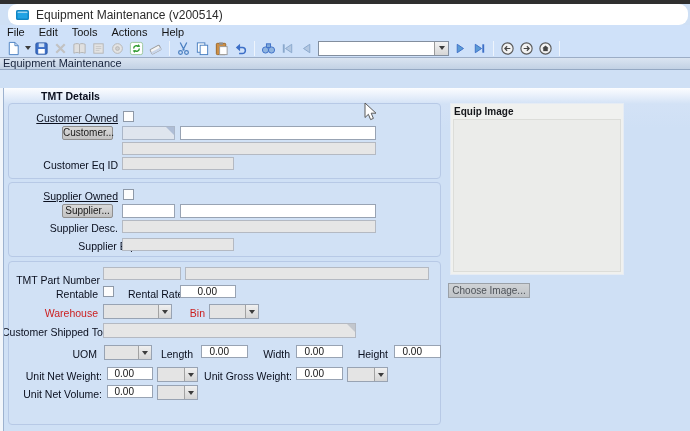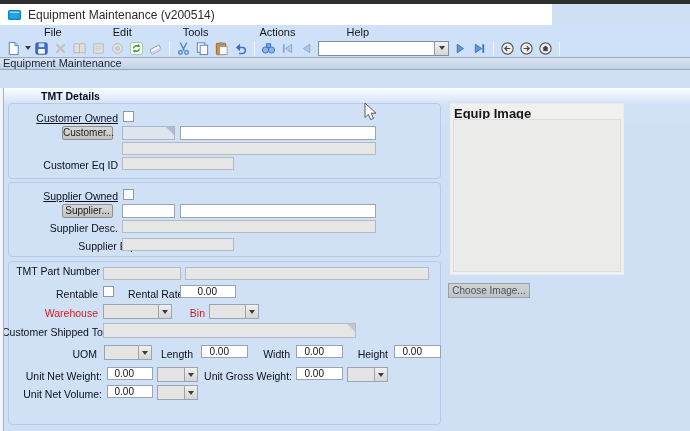--- a/index.html
+++ b/index.html
@@ -1,29 +1,29 @@
 <!DOCTYPE html>
 <html><head>
 <meta charset="utf-8">
 <style>
   * { margin:0; padding:0; box-sizing:border-box; }
   body { background:#e9e9e9; font-family:"Liberation Sans", sans-serif; }
   .screen { position:relative; width:690px; height:431px; background:#cfe0f5; overflow:hidden;
             font-family:"Liberation Sans", sans-serif; }
   .top-edge { position:absolute; left:0; top:0; width:690px; height:4px; background:#2f2f2f; }
   
-  .titlebar { position:absolute; left:0; top:4px; width:552px; height:21px; background:#ffffff;
-              display:flex; align-items:center; }
+  .titlebar { position:absolute; left:8px; top:4px; width:680px; height:21px; background:#ffffff;
+              display:flex; align-items:center;border-radius:9px; }
   .app-icon { width:13px; height:10px; margin-left:8px; background:#21a3e4; border-radius:2px;
               box-shadow: inset 0 0 0 1.5px #0f85c4, inset 0 3px 0 rgba(255,255,255,.55); }
   .title-text { margin-left:7px; font-size:12px; color:#2b2b2b; }
   
   .menubar { position:absolute; left:0; top:25px; width:690px; height:14px; background:#cfe1f9;
              display:flex; align-items:center; }
-  .menu-item { font-size:11px; color:#141414; padding:0 7px; line-height:14px;margin-left:37px; }
+  .menu-item { font-size:11px; color:#141414; padding:0 7px; line-height:14px; }
   
   .toolbar { position:absolute; left:0; top:39px; width:690px; height:18px; background:#cfe1f9;
              display:flex; align-items:center; padding-left:4px; }
   .tb-btn { width:19px; height:17px; display:inline-flex; align-items:center; justify-content:center; }
   .tb-btn svg { width:15px; height:15px; }
   .tb-dd { width:9px; height:17px; display:inline-flex; align-items:center; justify-content:center; }
   .tb-sep { width:1px; height:15px; background:#aebed4; border-right:1px solid #eef4fc; margin:0 4px; }
   .caret { width:0; height:0; border-left:3px solid transparent; border-right:3px solid transparent;
            border-top:4px solid #3c3c3c; display:inline-block; }
   .tb-combo { display:inline-flex; width:131px; height:15px; border:1px solid #828e9e; background:#fff; margin:0 2px; }
@@ -64,21 +64,21 @@
   .checkbox { position:absolute; width:11px; height:11px; background:#fdfdfd; border:1px solid #8e99a8; }
   .btn3d { position:absolute; background:linear-gradient(#d9d9d9,#c3c3c3); border:1px solid #8f8f8f;
            border-radius:2px; font-size:10px; color:#191919; text-align:center; }
   .combo { position:absolute; display:flex; border:1px solid #98a3b3; background:#e4e4e4; }
   .combo .cfield { flex:1; }
   .combo .cbtn { width:13px; background:linear-gradient(#f0f0f0,#d5d5d5); border-left:1px solid #a2a2a2;
                  display:flex; align-items:center; justify-content:center; }
   
   .img-panel { position:absolute; left:450px; top:15px; width:174px; height:172px;
                background:#f0f1ef; border:1px solid #e6ecf4; }
-  .img-panel-title { position:absolute; left:3px; top:2px; font-size:13px; font-weight:bold; color:#14161a; }
+  .img-panel-title { position:absolute; left:3px; top:2px; font-size:10px; font-weight:bold; color:#14161a; }
   .img-area { position:absolute; left:2px; top:15px; width:168px; height:153px;
               background:#ebecea; border:1px solid #dcddd9; }
   .choose-btn { position:absolute; left:448px; top:195px; width:82px; height:15px;
                 background:linear-gradient(#d0d3d6,#bfc3c7); border:1px solid #9aa0a7;
                 font-size:10px; color:#4d5258; text-align:center; line-height:13px; }
   .cursor { position:absolute; left:364px; top:102px; z-index:50; }
 </style>
 </head>
 <body>
 
@@ -263,21 +263,21 @@
     <div class="checkbox" style="left:123px; top:101px;"></div>
     <div class="btn3d" style="left:62px; top:116px; width:51px; height:14px; line-height:12px;">Supplier...</div>
     <div class="fld" style="left:122px; top:116px; width:53px; height:14px;"></div>
     <div class="fld" style="left:180px; top:116px; width:196px; height:14px;"></div>
     <div class="lbl" style="left:8px; top:134px; width:110px;">Supplier Desc.</div>
     <div class="fld gray" style="left:122px; top:132px; width:254px; height:13px;"></div>
     <div class="lbl" style="left:8px; top:152px; width:110px;margin-left:28px;">Supplier Eq ID</div>
     <div class="fld gray" style="left:122px; top:150px; width:112px; height:13px;"></div>
 
     <div class="gbox" style="left:8px; top:173px; width:433px; height:164px;"></div>
-    <div class="lbl" style="left:8px; top:177px; width:92px;">TMT Part Number</div>
+    <div class="lbl" style="left:8px; top:186px; width:92px;">TMT Part Number</div>
     <div class="fld gray" style="left:103px; top:179px; width:78px; height:13px;"></div>
     <div class="fld gray" style="left:185px; top:179px; width:244px; height:13px;"></div>
 
     <div class="lbl" style="left:8px; top:200px; width:90px;">Rentable</div>
     <div class="checkbox" style="left:103px; top:198px;"></div>
     <div class="lbl" style="left:128px; top:200px; width:47px;">Rental Rate</div>
     <div class="fld num" style="left:180px; top:197px; width:56px; height:13px; line-height:12px;">0.00</div>
 
     <div class="lbl red" style="left:8px; top:219px; width:90px;">Warehouse</div>
     <div class="combo" style="left:103px; top:216px; width:69px; height:15px;">

